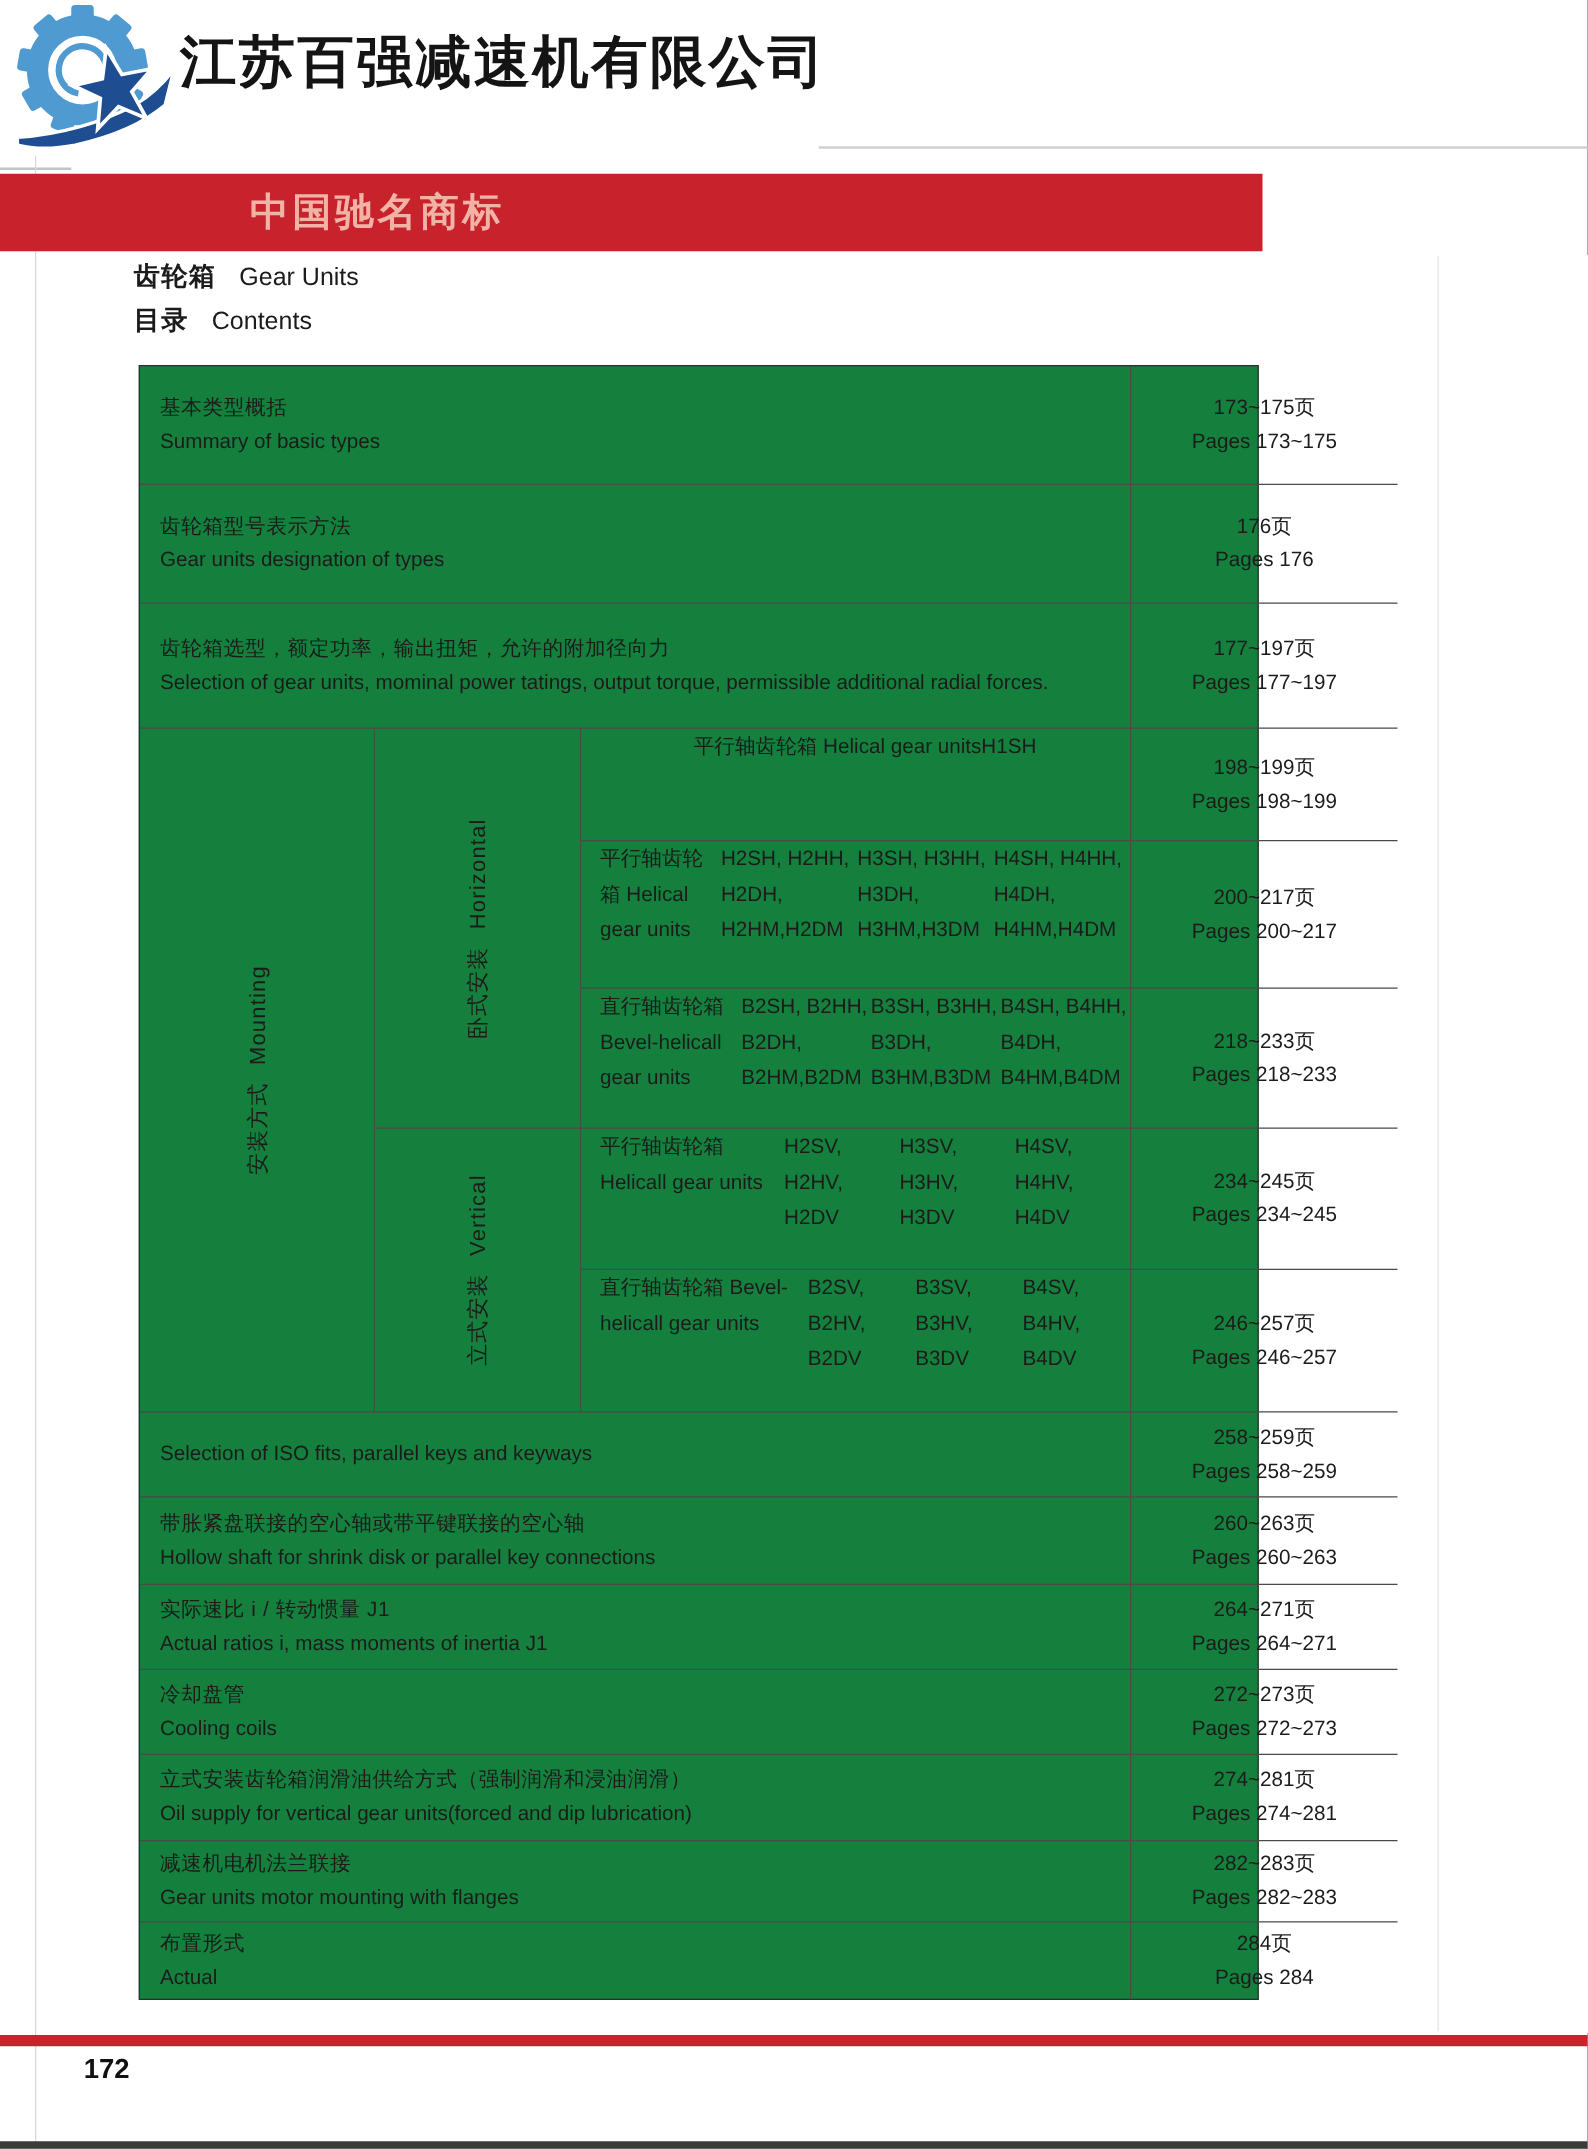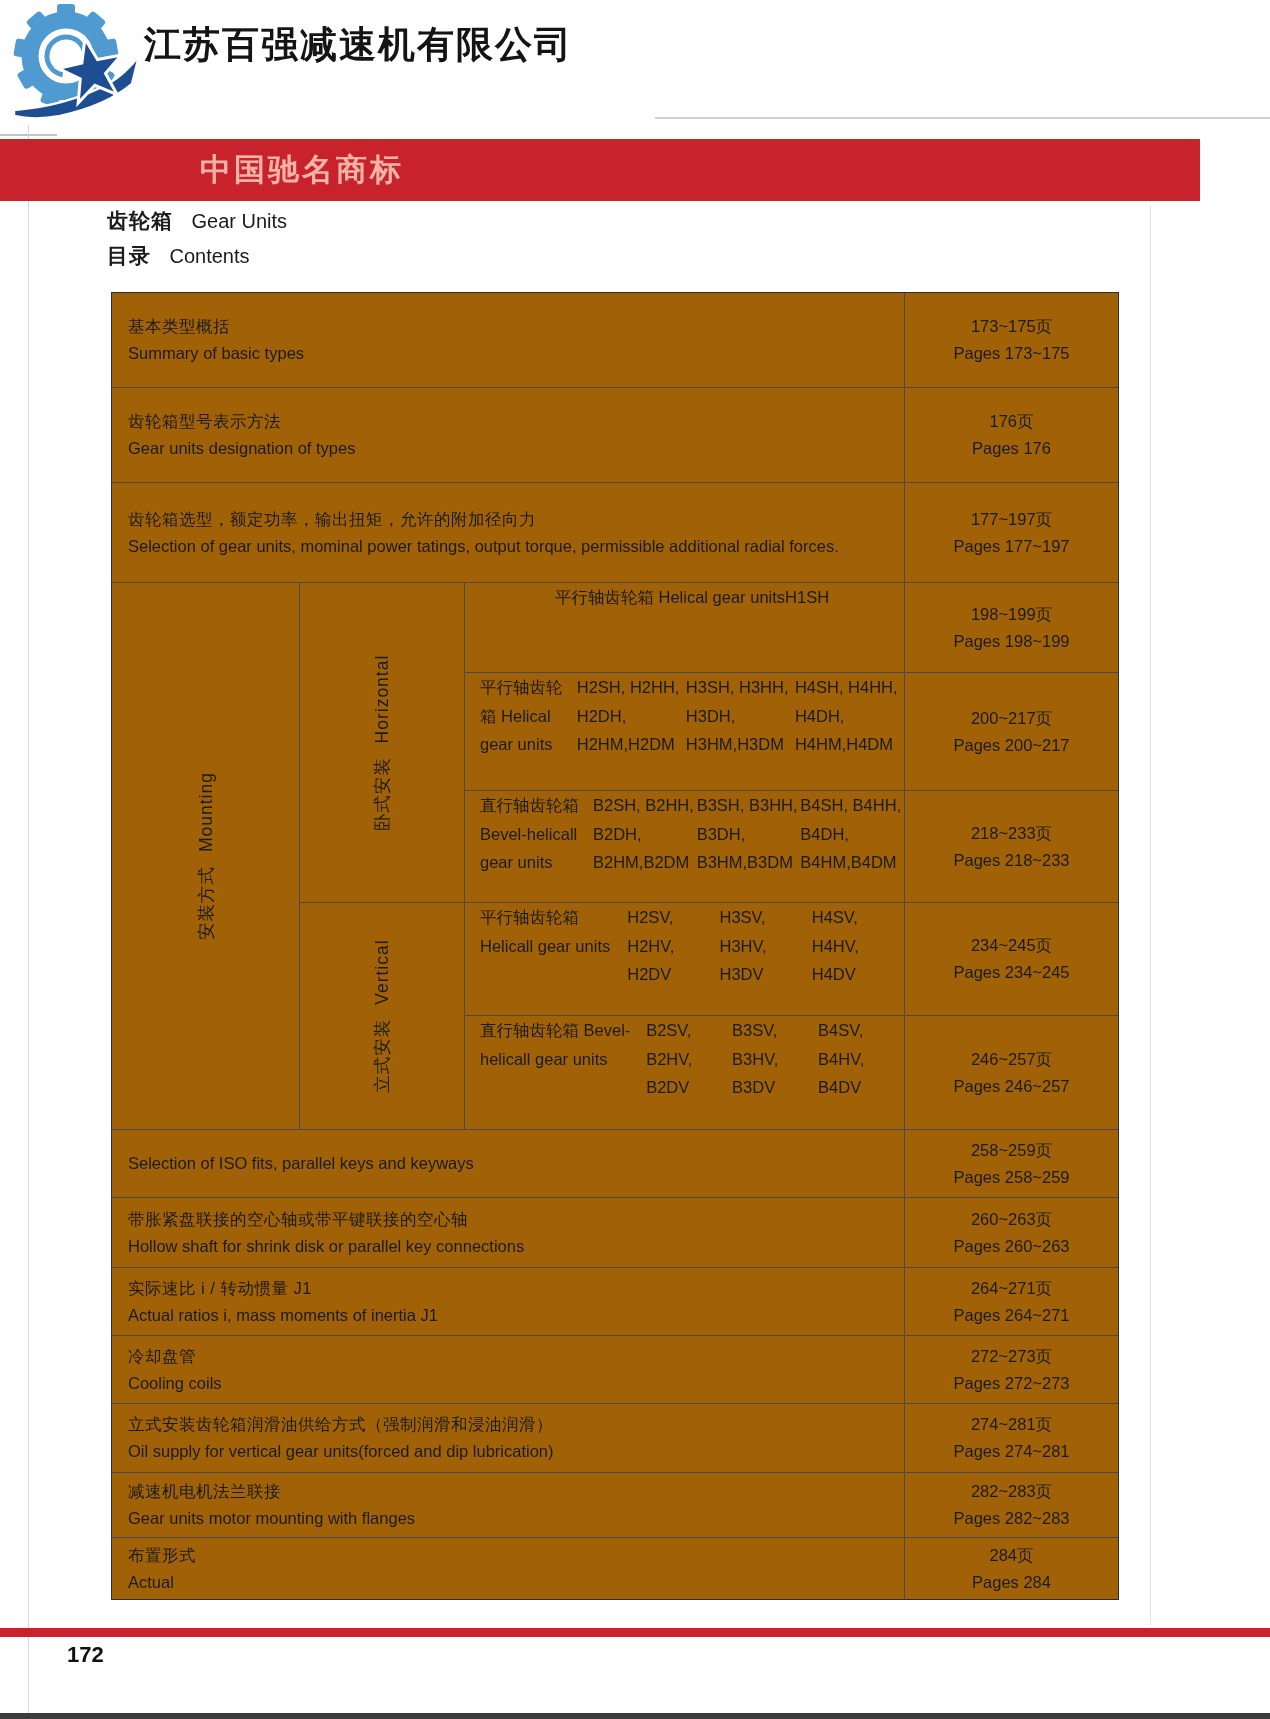--- a/index.html
+++ b/index.html
@@ -6,38 +6,38 @@
   body{
     width:1270px;height:1719px;position:relative;overflow:hidden;
     background:#ffffff;
     font-family:"Liberation Sans","DejaVu Sans",sans-serif;
     color:#1b1b1b;
   }
   .abs{position:absolute;}
   
   .logo{left:8px;top:4px;width:134px;height:116px;}
   .company{
-    left:144px;top:20px;font-size:37px;font-weight:600;letter-spacing:2px;
+    left:144px;top:20px;font-size:45px;font-weight:600;letter-spacing:2px;
     color:#141414;white-space:nowrap;
   }
   .artifact{background:#c4c4c4;}
   .banner{
-    left:0;top:139px;width:1200px;height:62px;display:flex;align-items:center;
+    left:0;top:139px;width:1010px;height:62px;display:flex;align-items:center;
   }
   .banner-text{
     margin-left:200px;font-size:31px;font-weight:700;letter-spacing:3px;
   }
   
   .title-line{left:107px;white-space:nowrap;}
   .title-line .zh{font-size:21px;font-weight:600;letter-spacing:1px;}
   .title-line .en{font-size:20px;margin-left:14px;}
   
   .toc{
-    left:111px;top:292px;width:1008px;height:1308px;box-sizing:border-box;
-    border:1.5px solid #2e2e2e;background:#a16207;
+    left:111px;top:292px;width:896px;height:1308px;box-sizing:border-box;
+    border:1.5px solid #2e2e2e;background:#15803d;
     display:grid;
     grid-template-columns:188px 165px 440px 213px;
     grid-template-rows:95px 95px 100px 90px 118px 112px 113px 114px 68px 70px 68px 68px 69px 65px 61px;
   }
   .cell{
     border-right:1px solid #4a4a4a;border-bottom:1px solid #4a4a4a;
     box-sizing:border-box;min-width:0;min-height:0;
   }
   .cell.c4{border-right:none;}
   .cell.rb{border-bottom:none;}

